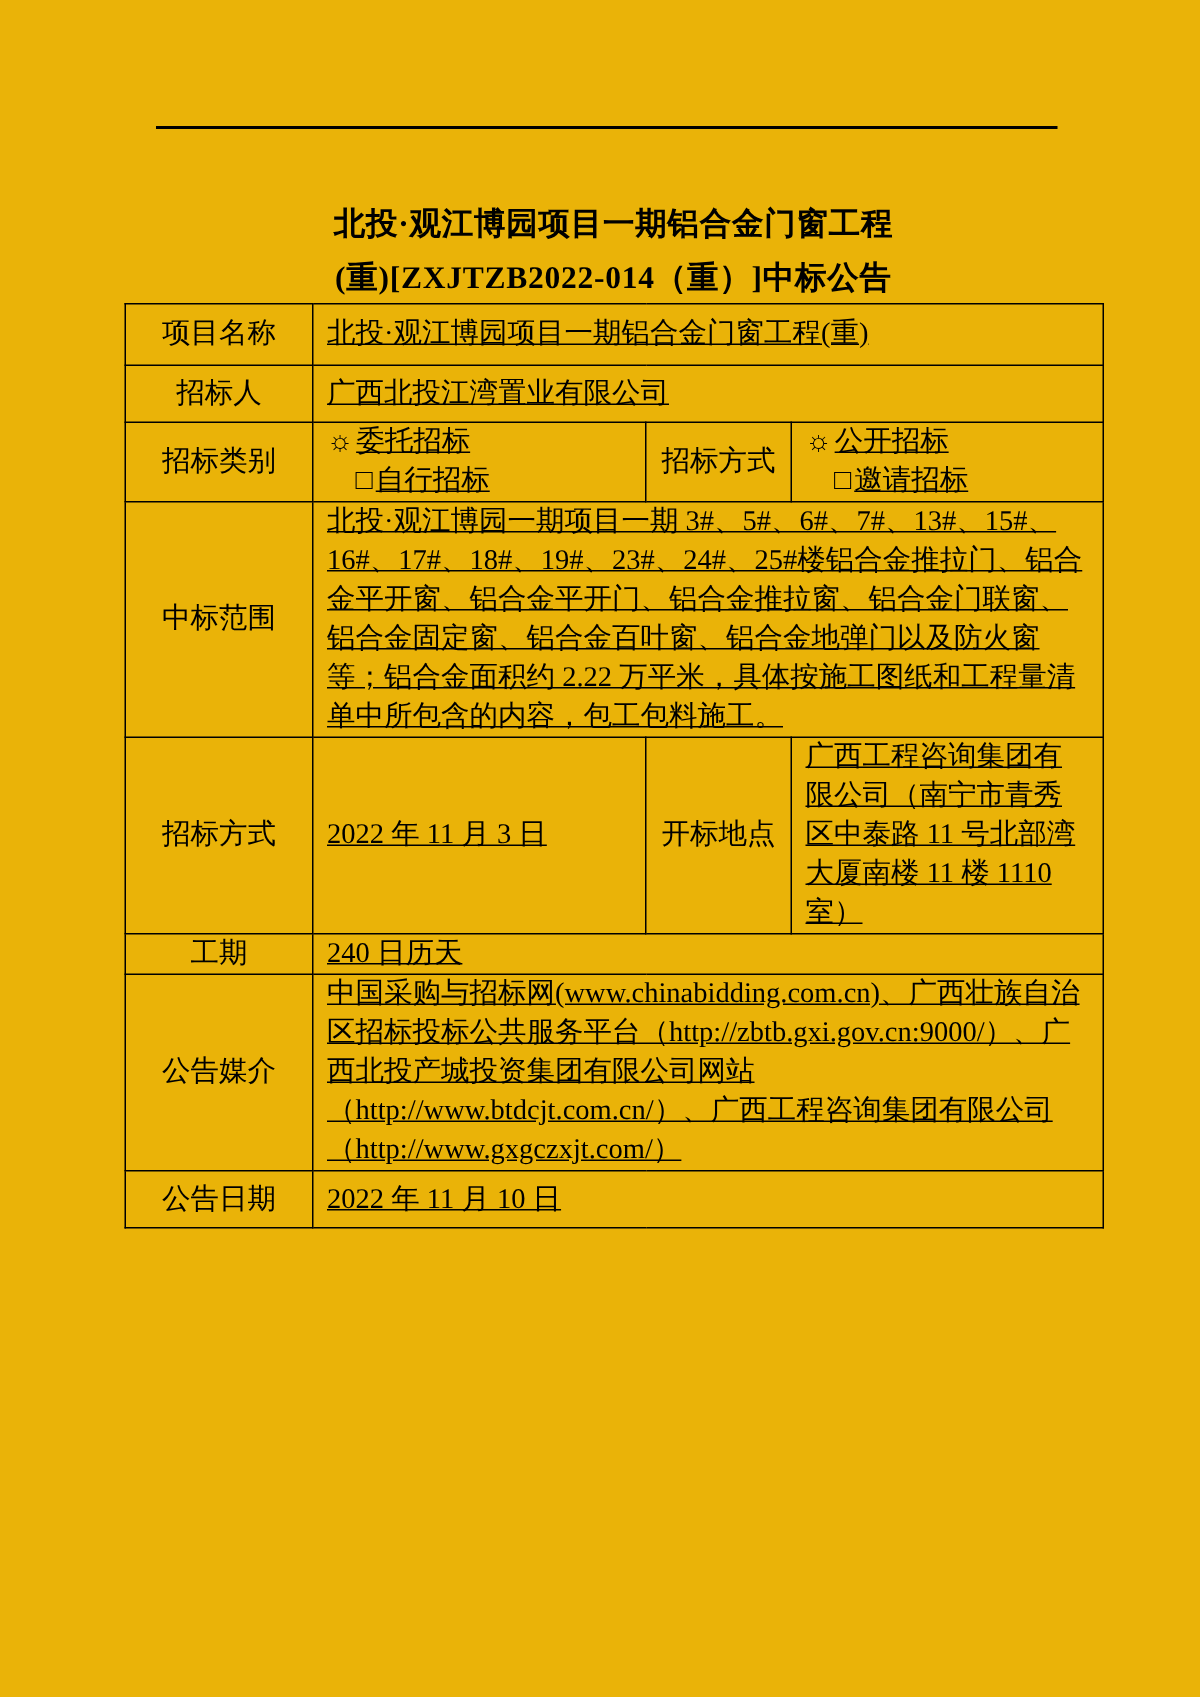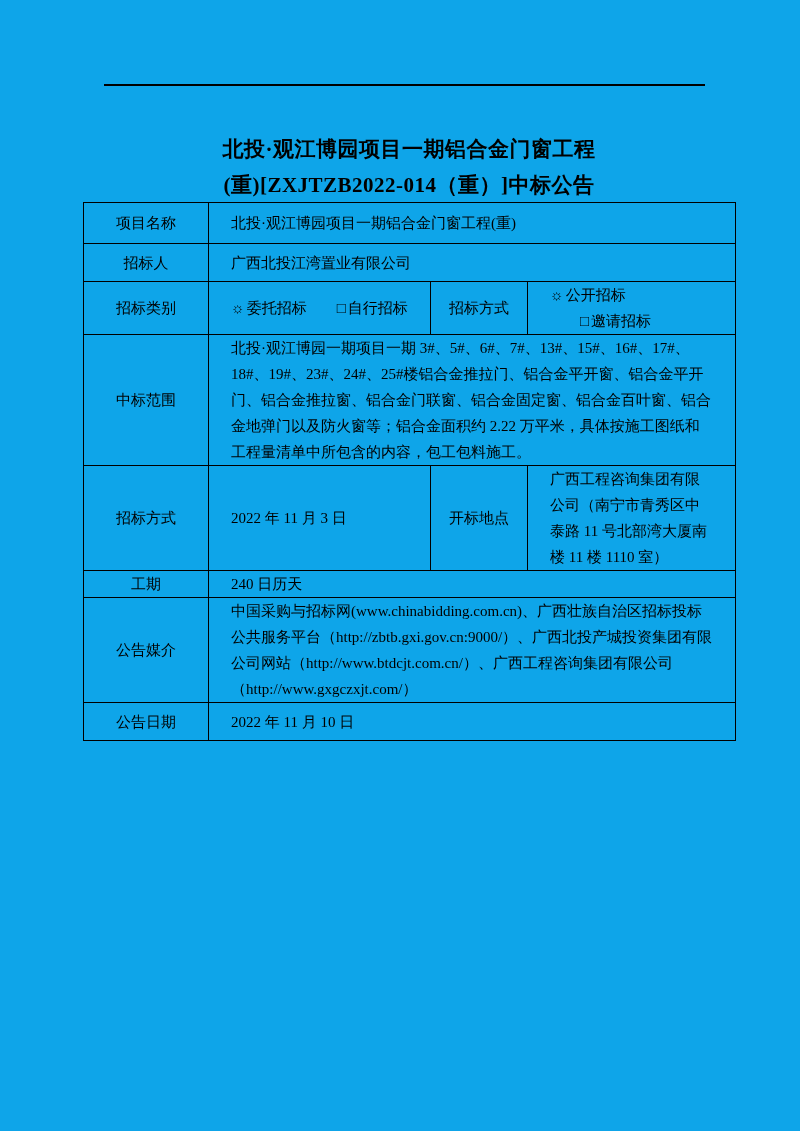--- a/index.html
+++ b/index.html
@@ -1,50 +1,50 @@
 <!DOCTYPE html>
 <html lang="zh"><head>
 <meta charset="utf-8">
 <style>
   html,body{margin:0;padding:0;background:#ffffff;}
   body{
     width:800px;height:1131px;
     font-family:"Liberation Serif","DejaVu Serif",serif;
     color:#000;
   }
-  .page{position:relative;width:800px;height:1131px;background:#0ea5e9;overflow:hidden;}
+  .page{position:relative;width:800px;height:1131px;background:#eab308;overflow:hidden;}
 
   .header-rule{position:absolute;top:84px;left:104px;width:601px;height:2px;background:#000;}
 
   .doc-title{
     position:absolute;top:131px;left:83px;width:652px;
     text-align:center;font-weight:bold;font-size:21px;line-height:36px;
     letter-spacing:0.5px;
   }
 
   table.doc-table{
     position:absolute;top:202px;left:83px;width:652px;
     border-collapse:collapse;table-layout:fixed;
-    font-size:15px;
+    font-size:19px;
   }
   .doc-table td{
     border:1px solid #000;
     line-height:26px;
     vertical-align:middle;
     overflow:hidden;
   }
   td.lbl{text-align:center;padding:0 2px;}
-  td.val{text-align:left;padding:0 22px;}
+  td.val{text-align:left;padding:0 9px;text-decoration:underline;}
 
   tr.h41{height:41px} tr.h38{height:38px} tr.h28{height:28px}
   tr.h26{height:26px} tr.h52{height:52px} tr.h128{height:128px}
   tr.h105{height:105px} tr.h104{height:104px}
 
   .opt{white-space:nowrap;}
-  .opt + .opt{margin-left:30px;}
+  .opt + .opt{margin-left:19px;}
   .mark{display:inline-block;margin-right:2px;}
 </style>
 </head>
 <body>
 
 <div class="page">
 
   <div class="header-rule"></div>
 
   <div class="doc-title">

